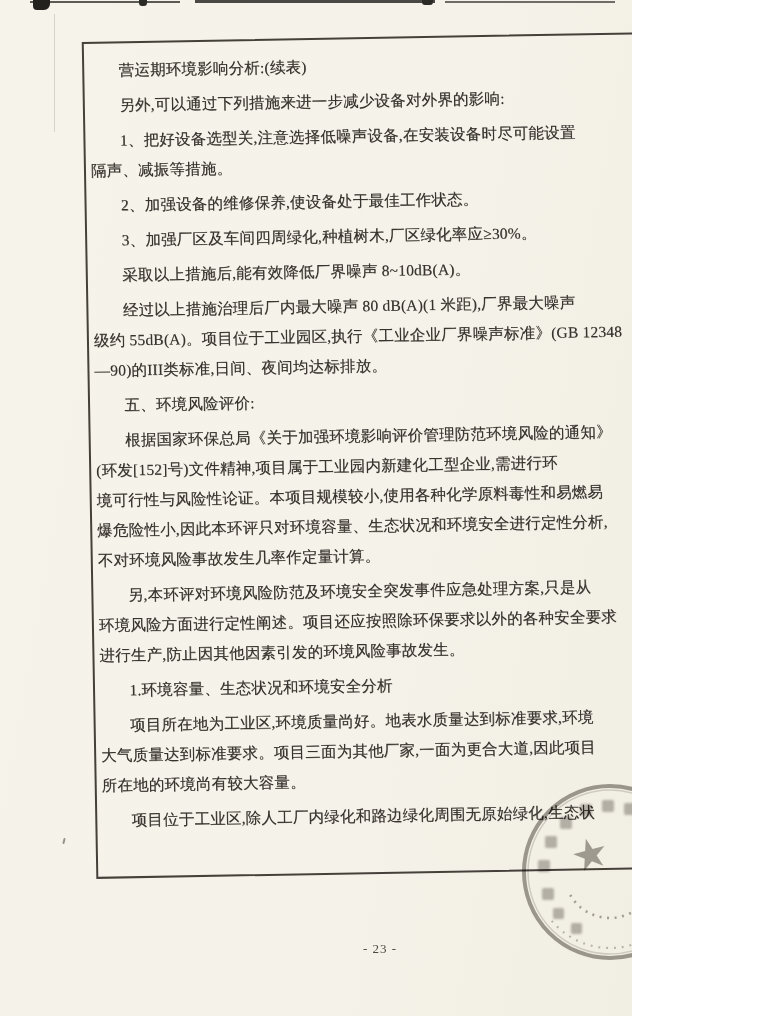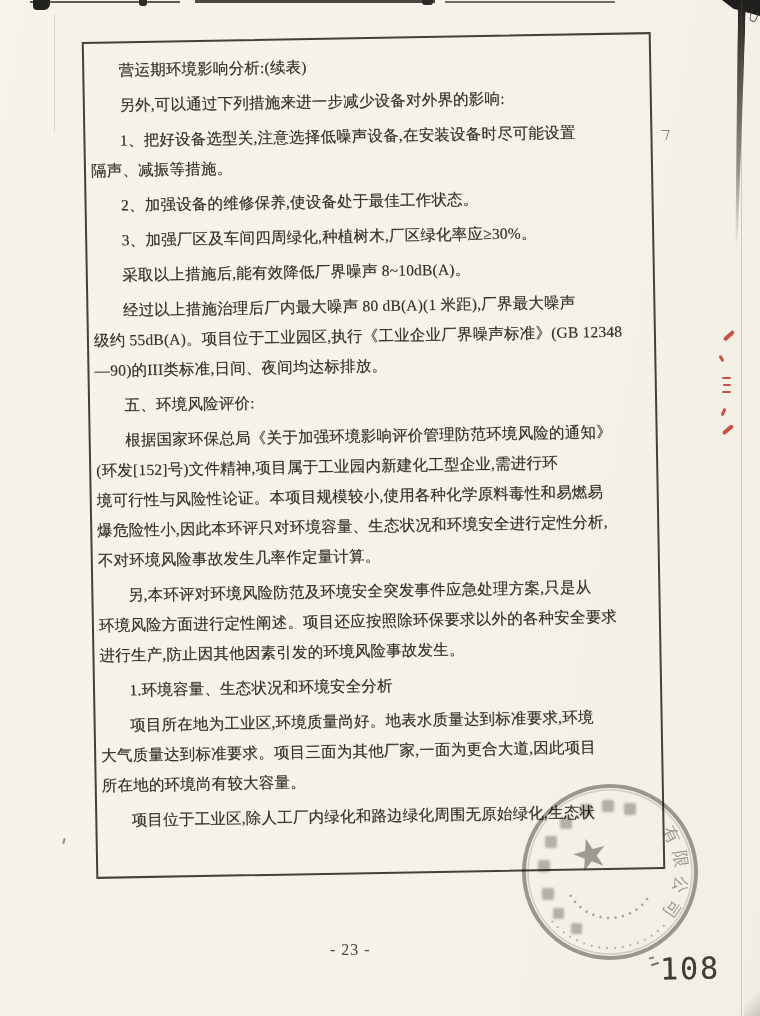--- a/index.html
+++ b/index.html
@@ -1,30 +1,30 @@
 <!DOCTYPE html>
 <html><head>
 <meta charset="utf-8">
 <style>
   html,body{margin:0;padding:0;}
-  .page{position:relative;width:760px;height:1016px;overflow:hidden;
+  .page{position:relative;width:632px;height:1016px;overflow:hidden;
         background:linear-gradient(100deg,#f6f3ea 0%,#f5f2e9 60%,#f1eee4 100%);
         font-family:"Liberation Serif","DejaVu Serif",serif;}
   
   .content-box{position:absolute;left:89px;top:37px;width:565px;height:833px;
         border:2px solid #45413a;transform:rotate(-1deg);transform-origin:50% 50%;
         overflow:hidden;}
   .doc-body{padding:12px 0 0 5px;color:#37332e;
         text-shadow:0.3px 0.3px 0.5px rgba(52,47,41,.5);}
   .para{margin:0 0 5px 0;}
   .line{white-space:pre;height:30px;line-height:30px;font-size:15.5px;letter-spacing:0.2px;}
   .line.first{text-indent:1.9em;}
   
-  .footer-page-number{position:absolute;left:330px;top:941px;width:100px;
-        font-size:16px;color:#4c4842;letter-spacing:1px;}
+  .footer-page-number{position:absolute;left:330px;top:941px;width:100px;text-align:center;
+        font-size:13px;color:#4c4842;letter-spacing:1px;}
   .corner-number{position:absolute;left:660px;top:951px;font-family:"DejaVu Sans Mono",monospace;
         font-size:30px;color:#403d38;letter-spacing:2px;transform:rotate(-1deg);
         text-shadow:0 0 .6px rgba(60,57,50,.6);}
   .pre108a{position:absolute;left:651px;top:963px;width:8px;height:2px;background:#57534d;
         transform:rotate(-18deg);opacity:.8;}
   .pre108b{position:absolute;left:649px;top:957px;width:5px;height:1.5px;background:#57534d;
         transform:rotate(-10deg);opacity:.7;}
   
   .art{position:absolute;}
   .topline1{left:30px;top:1px;width:150px;height:2px;background:#35332f;opacity:.8;}

